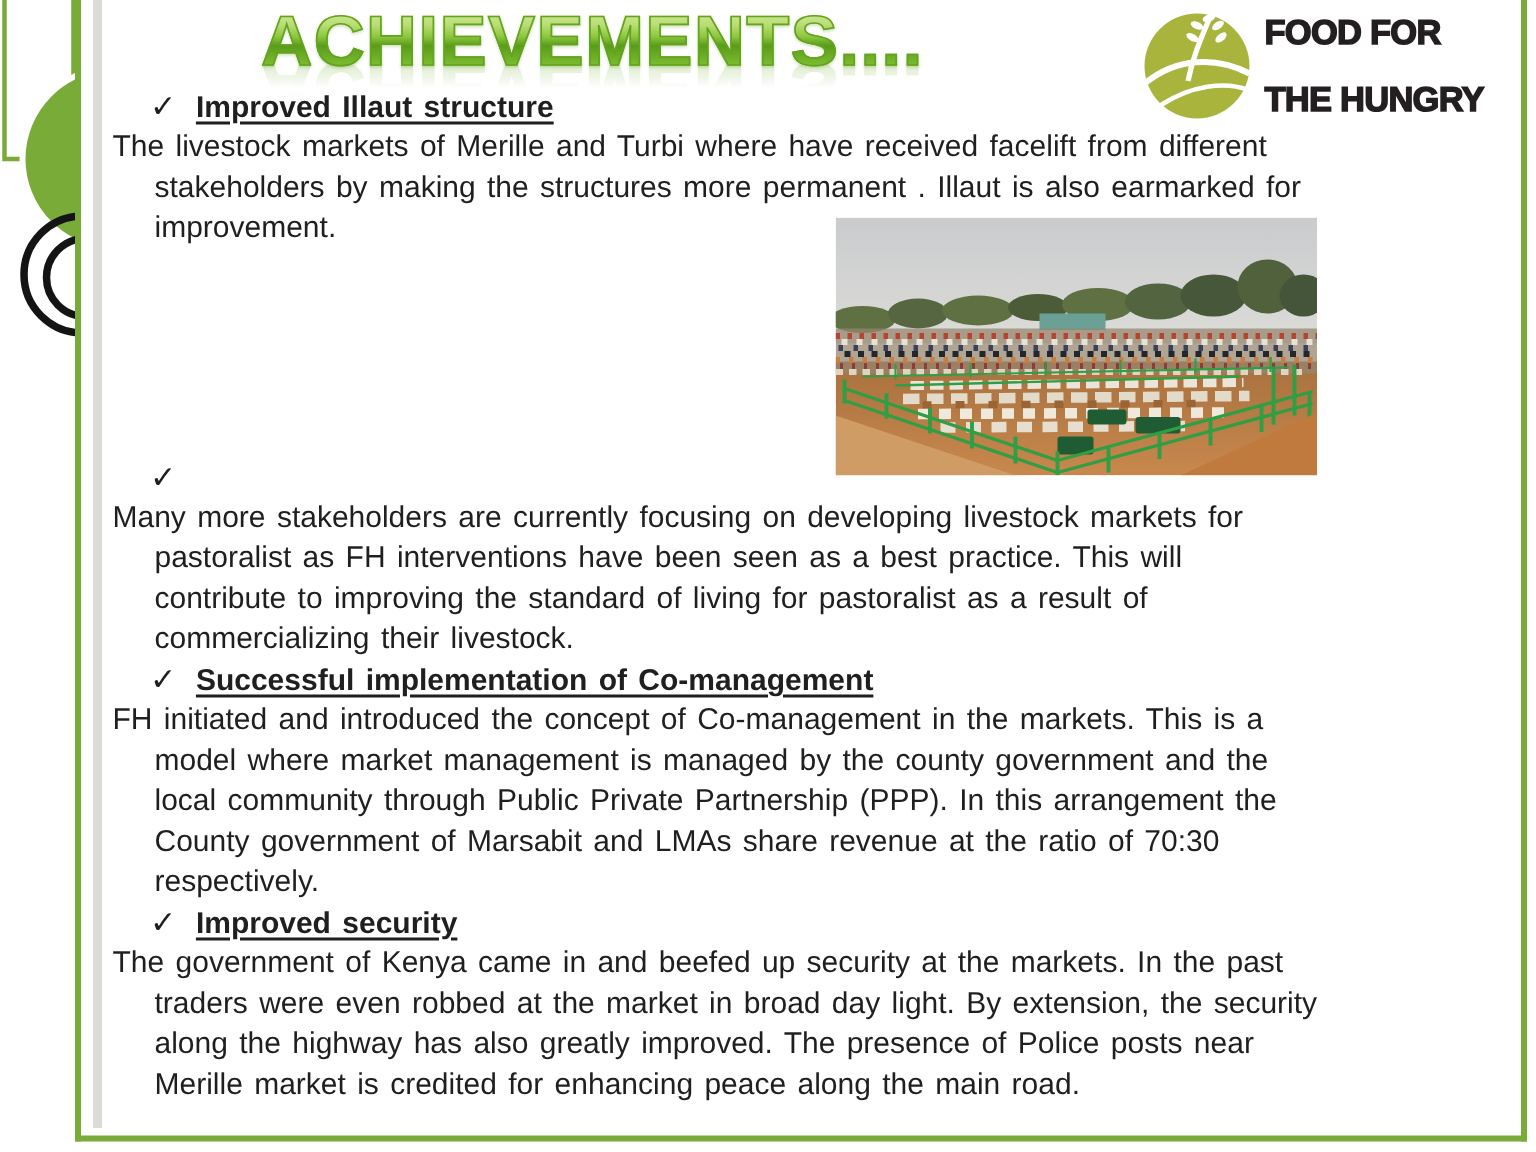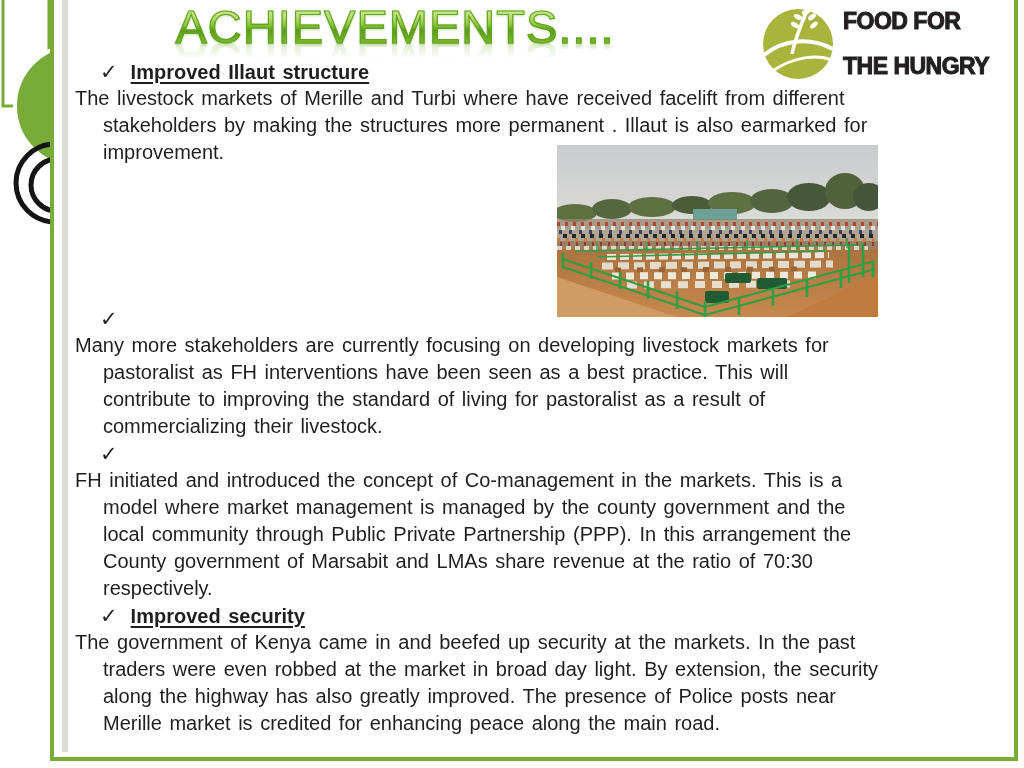--- a/index.html
+++ b/index.html
@@ -9,21 +9,21 @@
   }
   
   .line-left{position:absolute;left:50px;top:0;width:4px;height:761px;background:var(--border_green,#79ab39);}
   .line-right{position:absolute;left:1014px;top:0;width:4px;height:761px;background:var(--border_green,#79ab39);}
   .line-bottom{position:absolute;left:50px;top:757px;width:968px;height:4px;background:var(--border_green,#79ab39);}
   .line-gray{position:absolute;left:62px;top:0;width:6px;height:752px;background:var(--gray_line,#dcdbd5);}
   .deco{position:absolute;left:0;top:0;width:50px;height:768px;overflow:hidden;}
   
   .title{
     position:absolute;left:105px;top:2px;width:580px;margin:0;text-align:center;
-    font-size:47px;font-weight:normal;letter-spacing:1px;line-height:1.05;
+    font-size:47px;font-weight:bold;letter-spacing:1px;line-height:1.05;
     background:linear-gradient(180deg,var(--title_green_light,#d9efab) 0%,#b9dd74 30%,var(--title_green,#8cc63e) 46%,var(--title_green_dark,#5a9c1a) 58%,#79b92e 82%,#97cf4e 100%);
     -webkit-background-clip:text;background-clip:text;color:transparent;
     -webkit-text-stroke:1.1px #63a31f;
     -webkit-box-reflect:below -16px linear-gradient(to bottom,rgba(0,0,0,0) 52%,rgba(0,0,0,0.35) 100%);
     filter:drop-shadow(0 1px 1px rgba(110,160,50,.35));
   }
   
   .logo{position:absolute;left:762px;top:8px;display:flex;align-items:center;gap:9px;}
   .logo-mark{width:72px;height:72px;}
   .logo-text{
@@ -94,20 +94,21 @@
     <div class="head gap-photo">
       <span class="check">✓</span>
     </div>
     <p class="body">Many more stakeholders are currently focusing on developing livestock markets for
 pastoralist as FH interventions have been seen as a best practice.  This will
 contribute to improving the standard of living for pastoralist as a result of
 commercializing their livestock.</p>
 
     <div class="head">
       <span class="check">✓</span>
+      <span class="head-text">Successful implementation of Co-management</span>
     </div>
     <p class="body">FH initiated and introduced the concept of Co-management in the markets. This is a
 model  where market management is managed by the county government and the
 local community through Public Private Partnership (PPP). In this arrangement the
 County government of Marsabit and LMAs share revenue at the ratio of 70:30
 respectively.</p>
 
     <div class="head">
       <span class="check">✓</span>
       <span class="head-text">Improved security</span>

